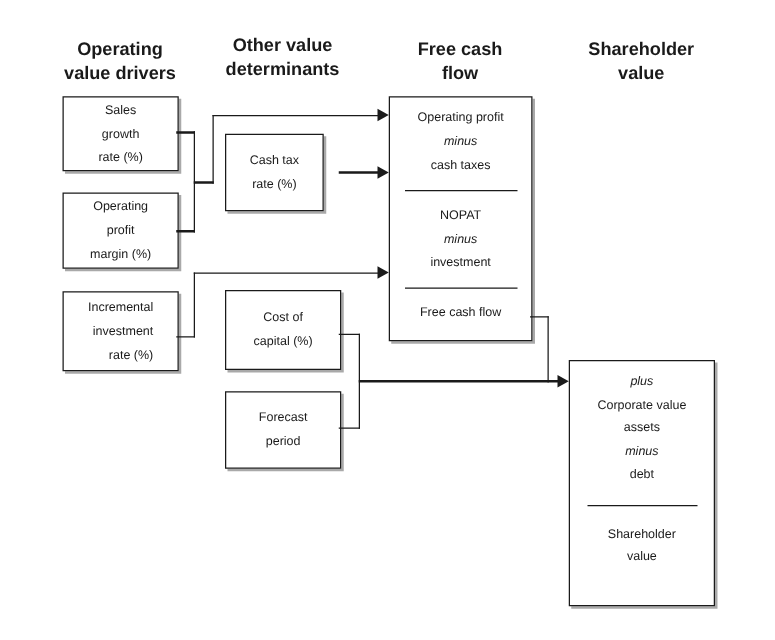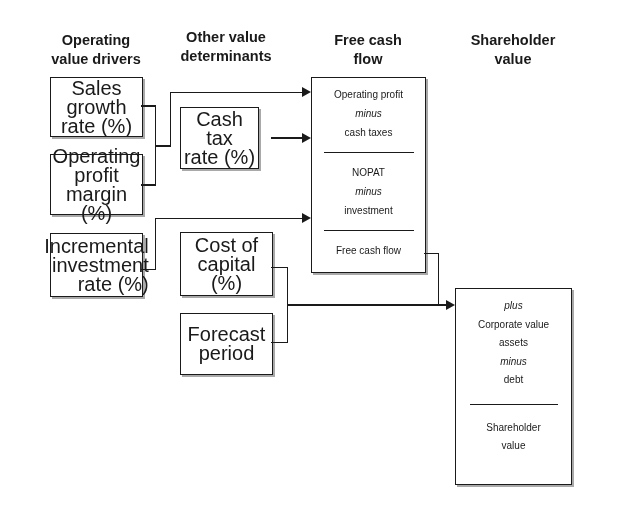--- a/index.html
+++ b/index.html
@@ -29,21 +29,21 @@
     position:absolute;
     box-sizing:border-box;
     border:1.5px solid var(--ink);
     background:var(--bg);
     box-shadow:2px 2px 0 var(--shadow);
     display:flex;
     flex-direction:column;
     align-items:center;
     justify-content:center;
     text-align:center;
-    font-size:20px;
+    font-size:10px;
     line-height:19px;
   }
   .box .multiline{white-space:pre-line;}
   .bigbox{
     position:absolute;
     box-sizing:border-box;
     border:1.5px solid var(--ink);
     background:var(--bg);
     box-shadow:2px 2px 0 var(--shadow);
     text-align:center;

